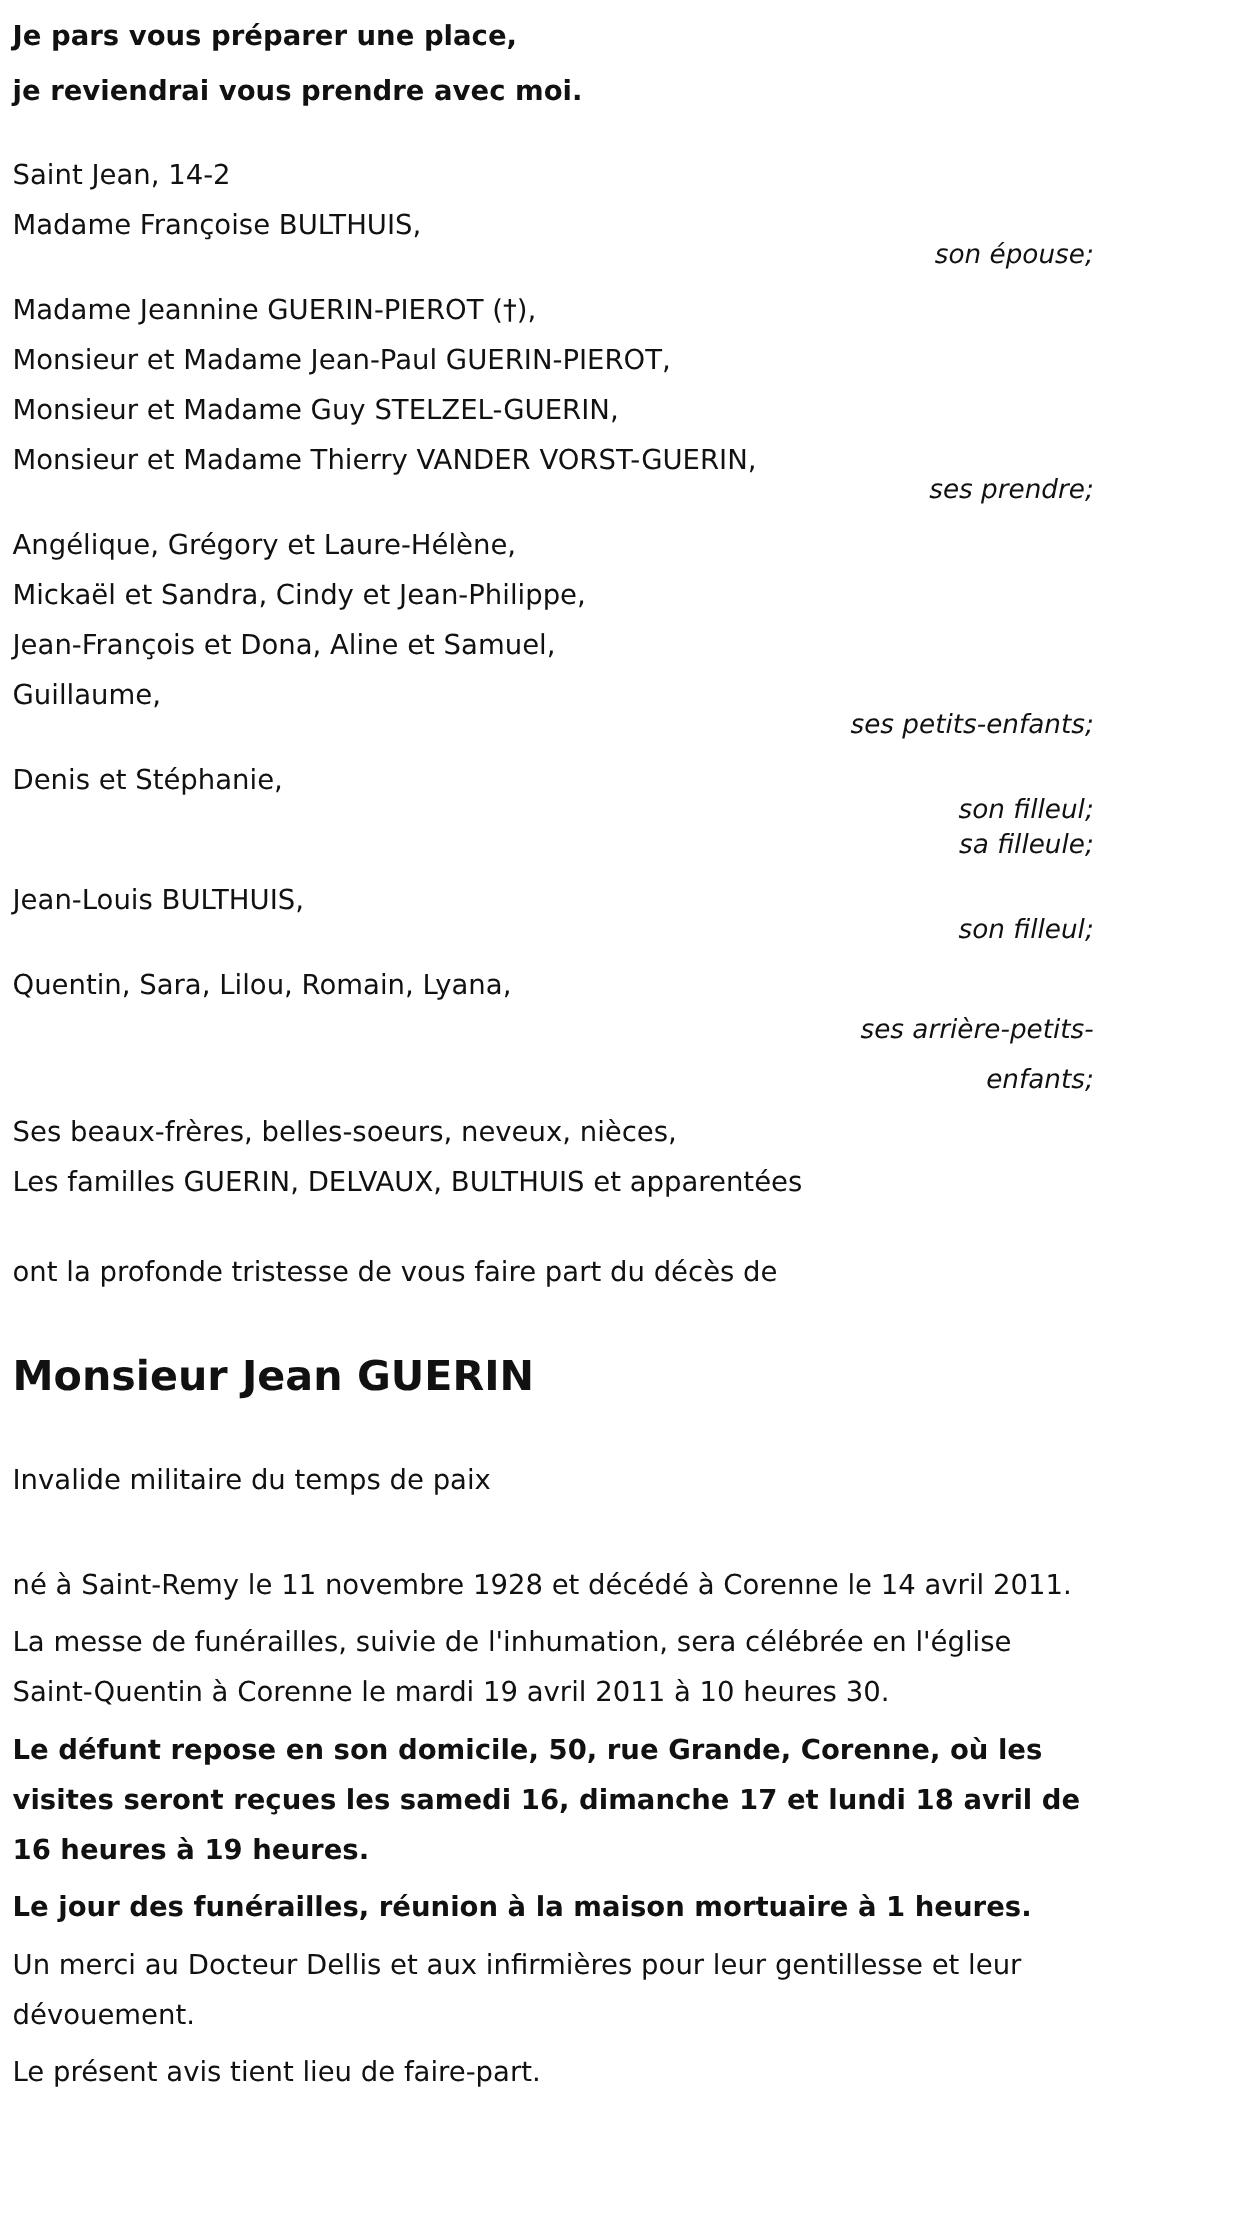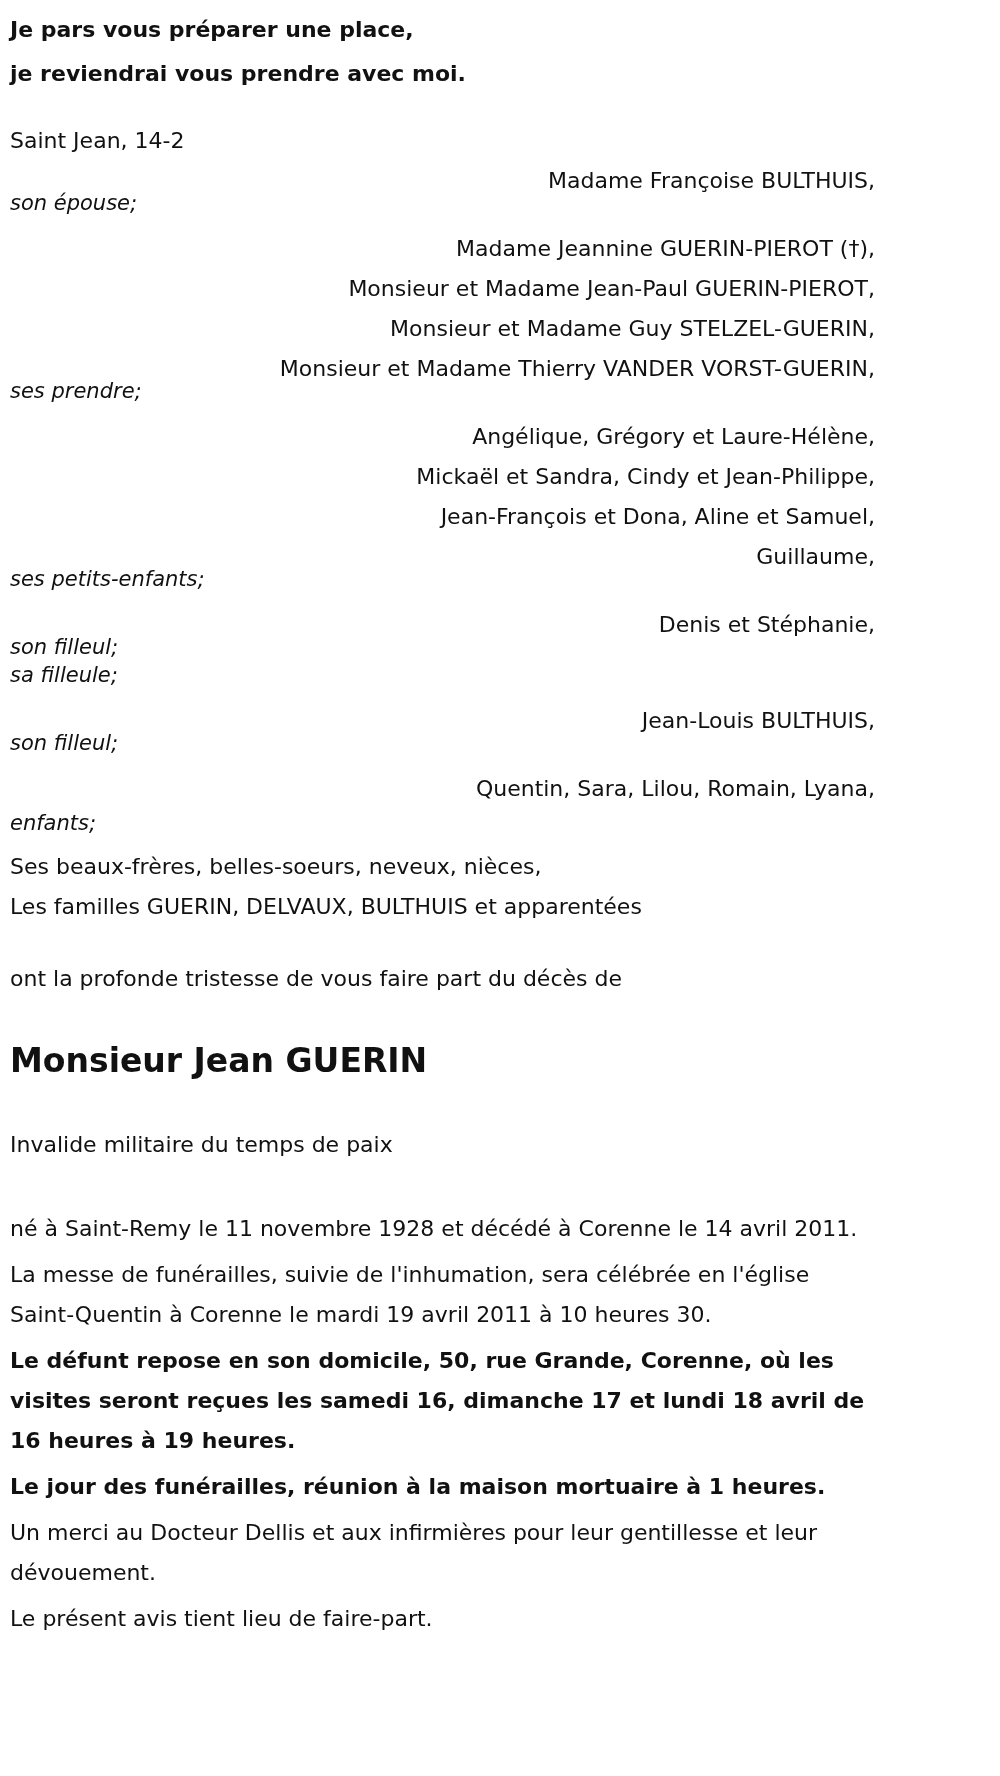--- a/index.html
+++ b/index.html
@@ -29,22 +29,23 @@
   .epigraph div { white-space: nowrap; }
   .place {
     font-size: 22px;
     line-height: 40px;
     margin-top: 25px;
   }
   .group {
     font-size: 22px;
     line-height: 40px;
   }
-  .names div { white-space: nowrap; text-align: right; }
+  .names div { white-space: nowrap; }
   .relation {
+    text-align: right;
     font-style: italic;
     font-size: 21px;
     line-height: 28px;
     margin-top: -12px;
     margin-bottom: 12px;
   }
   .relation.multi {
     line-height: 40px;
     margin-top: -6px;
     margin-bottom: 0px;
@@ -135,20 +136,21 @@
       <div>Jean-Louis BULTHUIS,</div>
     </div>
     <div class="relation">son filleul;</div>
   </div>
 
   <div class="group">
     <div class="names">
       <div>Quentin, Sara, Lilou, Romain, Lyana,</div>
     </div>
     <div class="relation multi">
+      <div>ses arrière-petits-</div>
       <div>enfants;</div>
     </div>
   </div>
 
   <div class="others">
     <div>Ses beaux-frères, belles-soeurs, neveux, nièces,</div>
     <div>Les familles GUERIN, DELVAUX, BULTHUIS et apparentées</div>
   </div>
 
   <div class="intro">ont la profonde tristesse de vous faire part du décès de</div>

